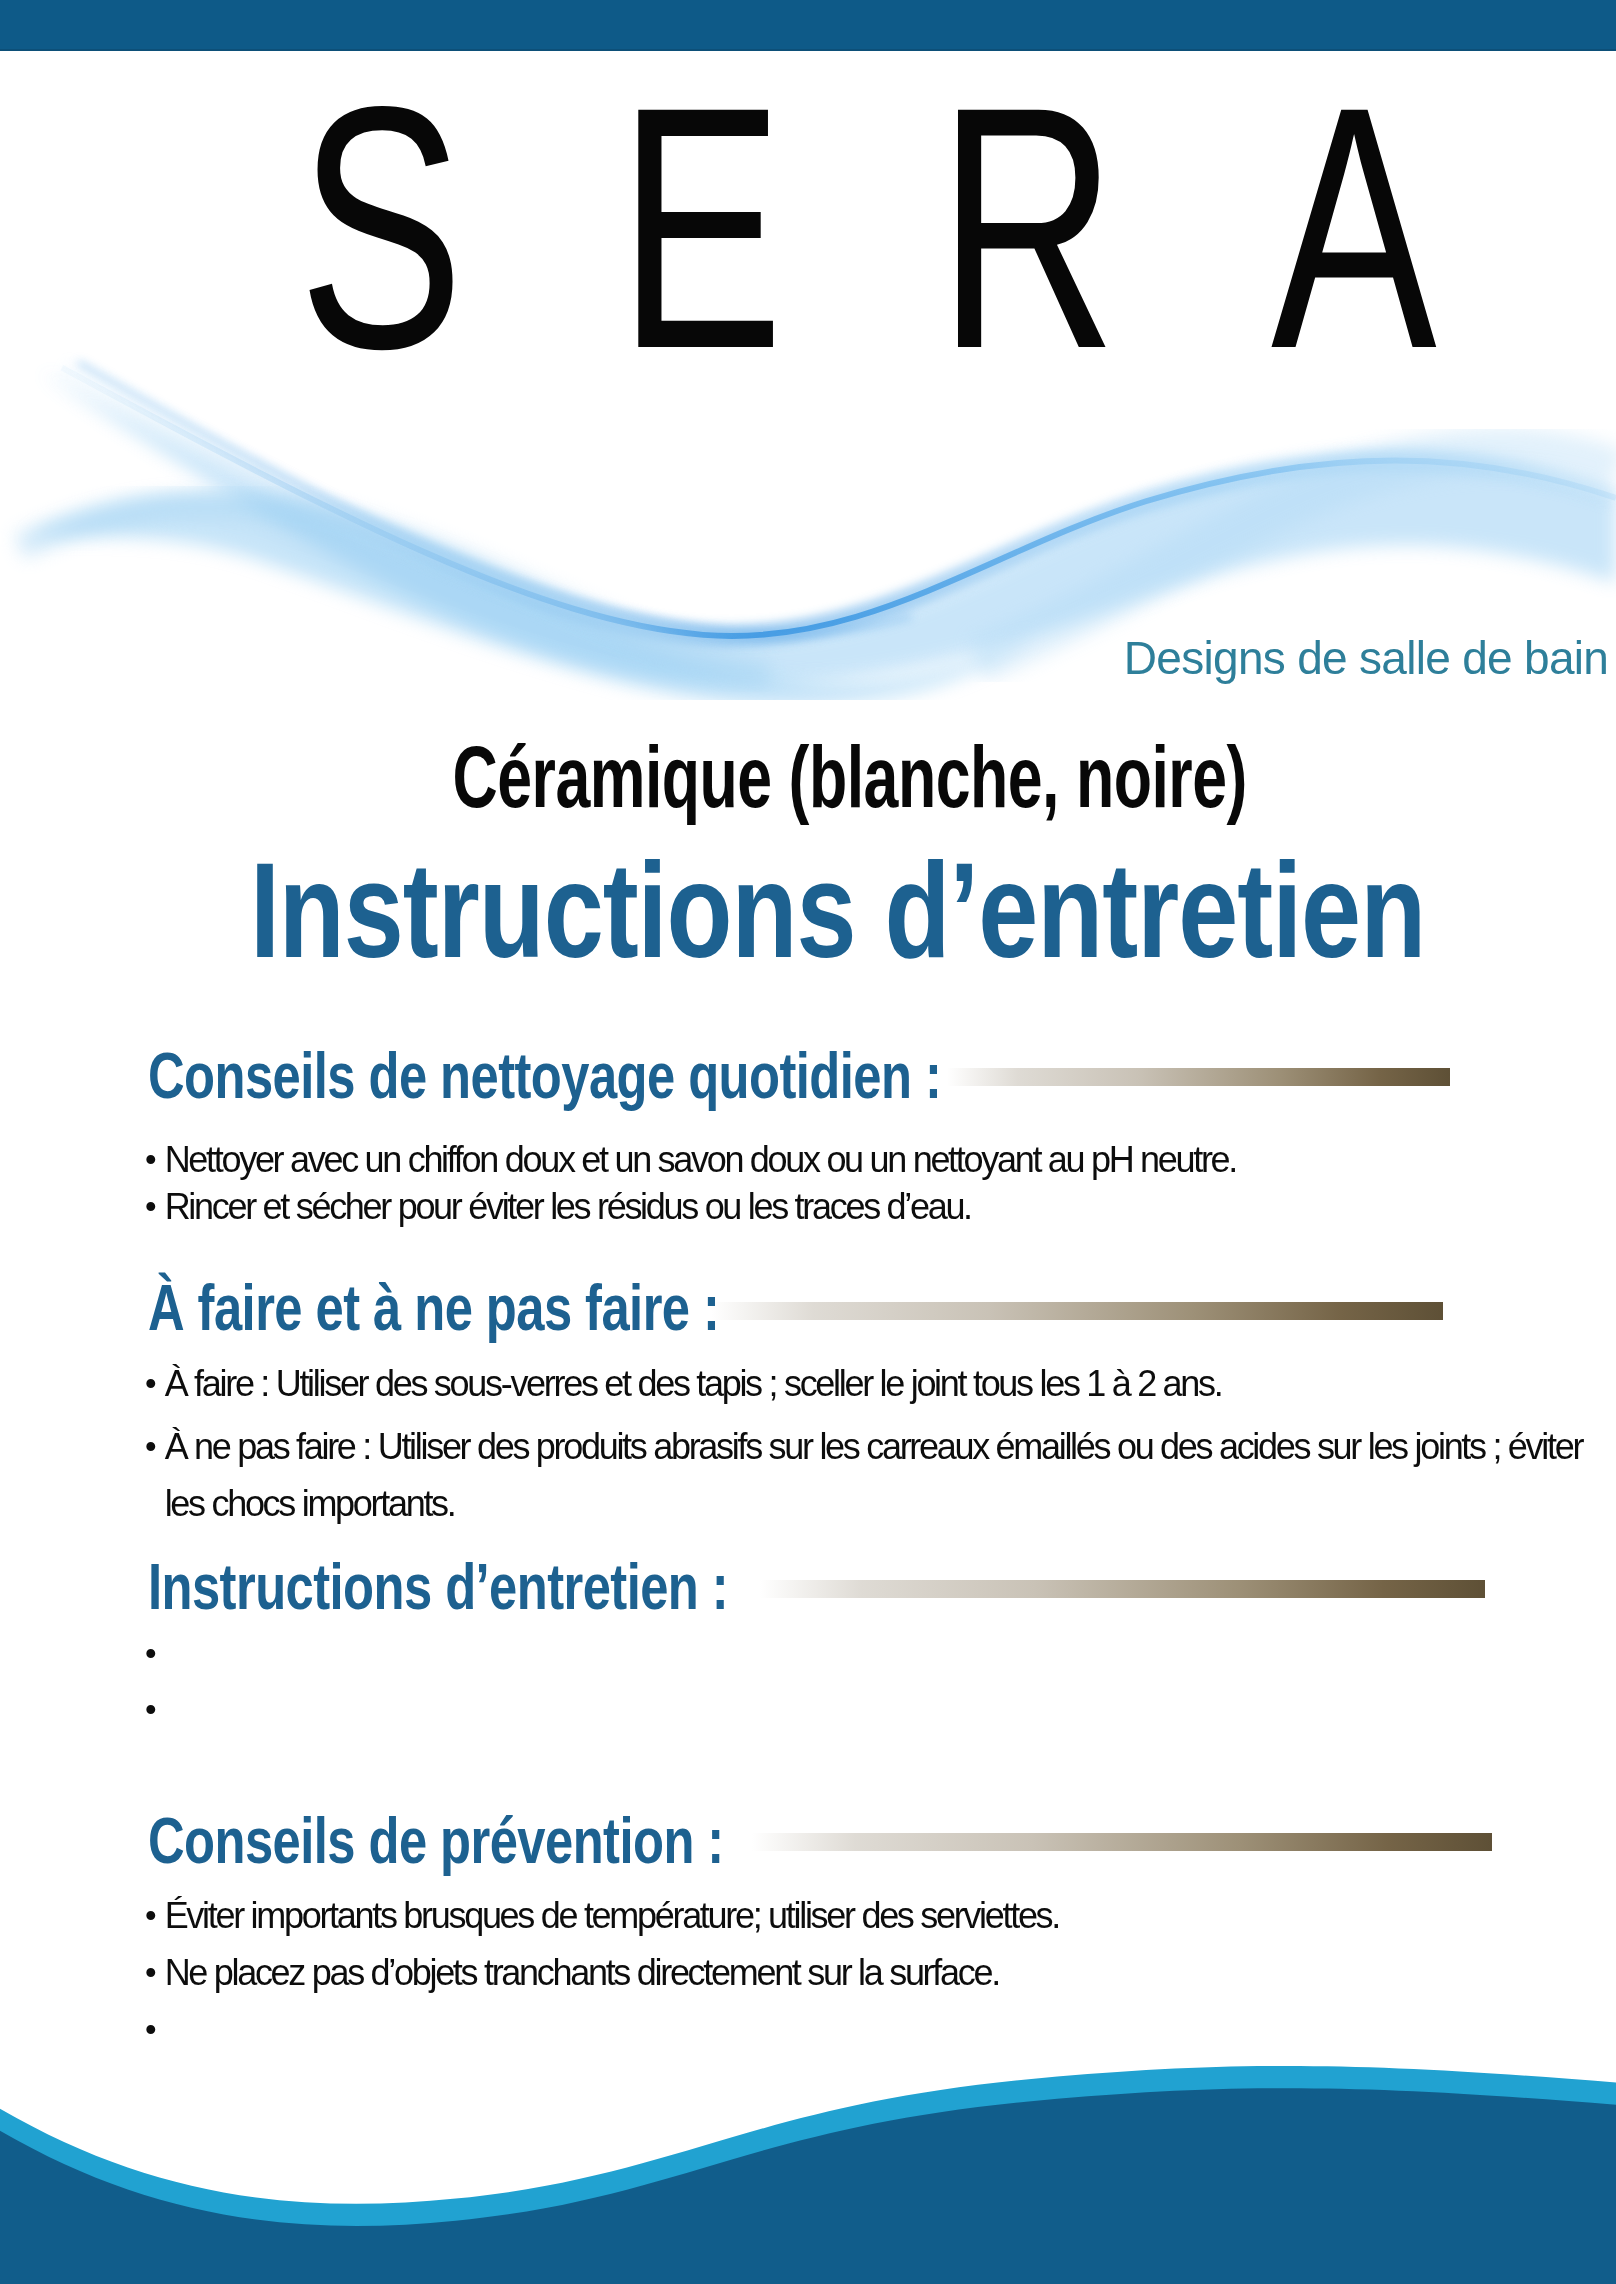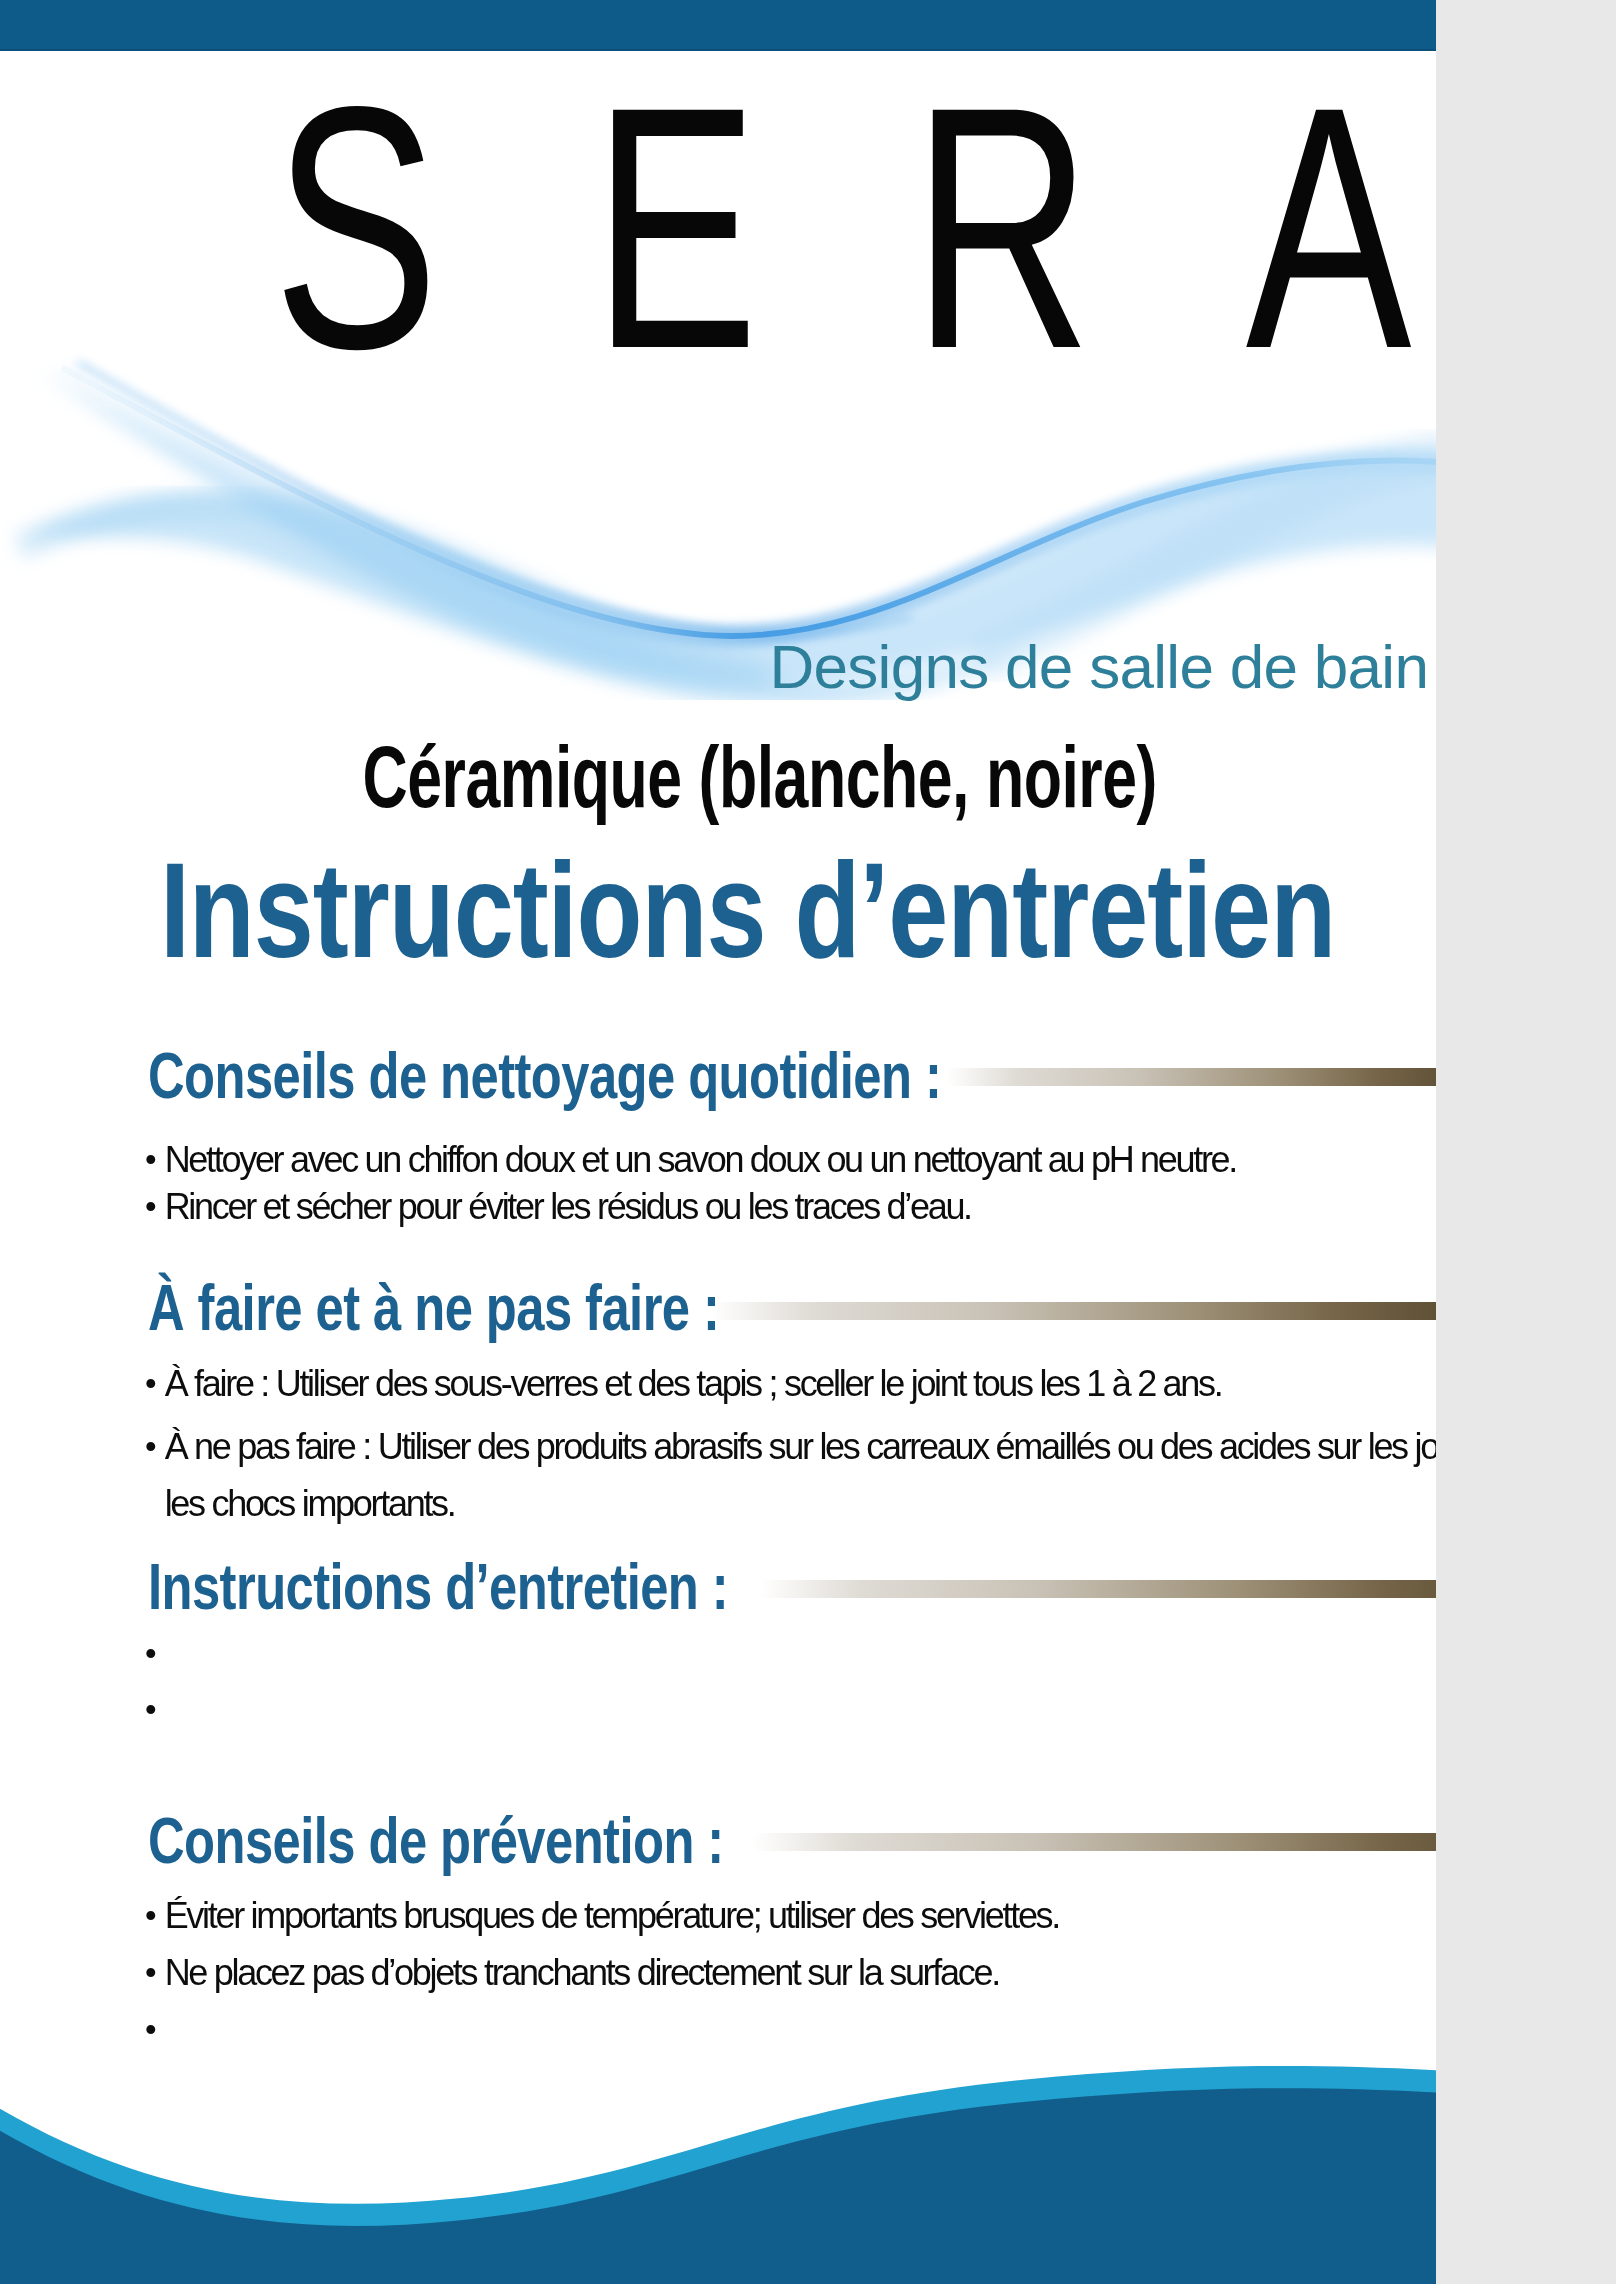--- a/index.html
+++ b/index.html
@@ -1,18 +1,18 @@
 <!DOCTYPE html>
 <html style="font-size:10.4px"><head>
 <meta charset="utf-8">
 <style>
   html,body{margin:0;padding:0;background:#e8e8e8;}
   .page{
     position:relative;
-    width:1436px;height:2284px;
+    width:1616px;height:2284px;
     background:#ffffff;
     overflow:hidden;
     font-family:"Liberation Sans", sans-serif;
     color:#0d0d0d;
   }
   .topbar{
     position:absolute;top:0;left:0;width:100%;height:49px;
     background:#0e5a88;
     border-bottom:2.6px solid #0c4f78;
   }
@@ -22,21 +22,21 @@
     font-size:345px;line-height:1;font-weight:400;
     color:#070707;
     letter-spacing:0.62em;
     transform:translateX(72px) scaleX(0.72);
     transform-origin:center top;
     white-space:nowrap;
   }
   .header-wave{position:absolute;top:322px;left:0;width:1616px;height:378px;}
   .tagline{
     position:absolute;top:633px;right:7.8px;
-    font-size:62px;line-height:1.1;
+    font-size:46px;line-height:1.1;
     color:#2e7f9a;letter-spacing:-0.7px;white-space:nowrap;
   }
   .subtitle-row{
     position:absolute;top:733px;left:0;width:100%;
     display:flex;justify-content:center;
     transform:translateX(42px);
   }
   .subtitle-row .inner{
     font-size:87px;line-height:1;font-weight:bold;
     color:#080808;letter-spacing:-0.7px;white-space:nowrap;

